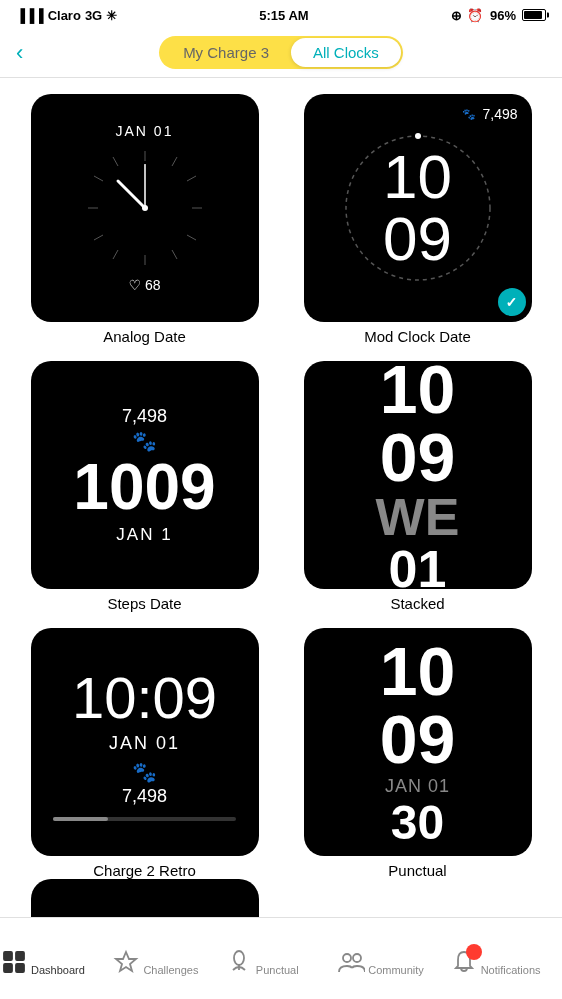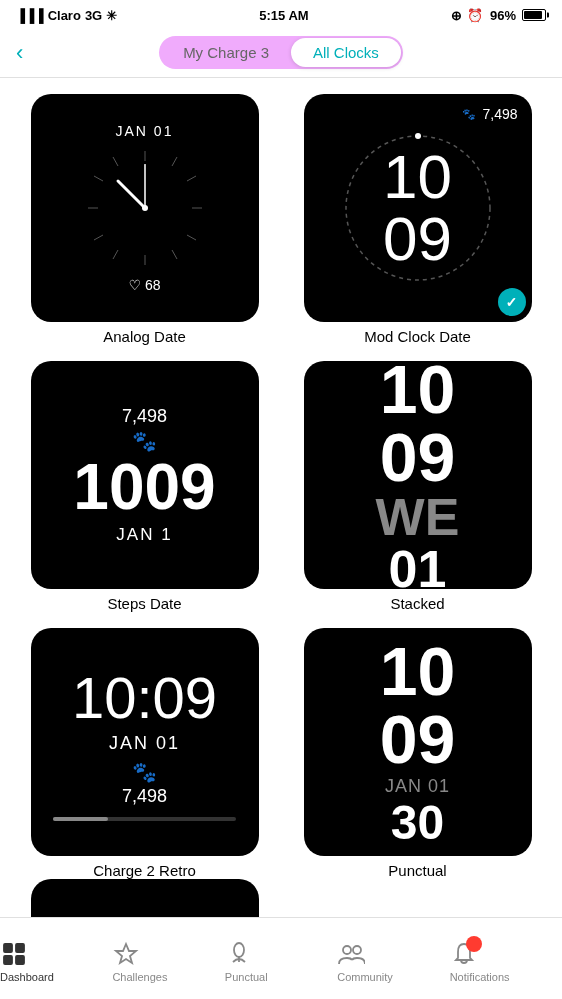--- a/index.html
+++ b/index.html
@@ -67,21 +67,21 @@
     .back-btn {
       position: absolute;
       left: 16px;
       color: #00b0b9;
       font-size: 22px;
       cursor: pointer;
       font-weight: 300;
     }
     .tab-container {
       display: flex;
-      background: #f0abfc;
+      background: #fde047;
       border-radius: 20px;
       padding: 2px;
       gap: 0;
     }
     .tab-btn {
       padding: 6px 22px;
       border-radius: 18px;
       font-size: 15px;
       font-weight: 500;
       cursor: pointer;
@@ -293,22 +293,22 @@
       width: 562px;
       height: 82px;
       background: #fff;
       border-top: 1px solid #e0e0e0;
       display: flex;
       align-items: center;
       justify-content: space-around;
     }
     .tab-bar-item {
       display: flex;
-      flex-direction: column;
-      align-items: flex-start;
+      flex-direction: row;
+      align-items: flex-end;
       gap: 3px;
       cursor: pointer;
       flex: 1;
       padding-top: 6px;
     }
     .tab-bar-icon {
       width: 28px;
       height: 28px;
       display: flex;
       align-items: center;

